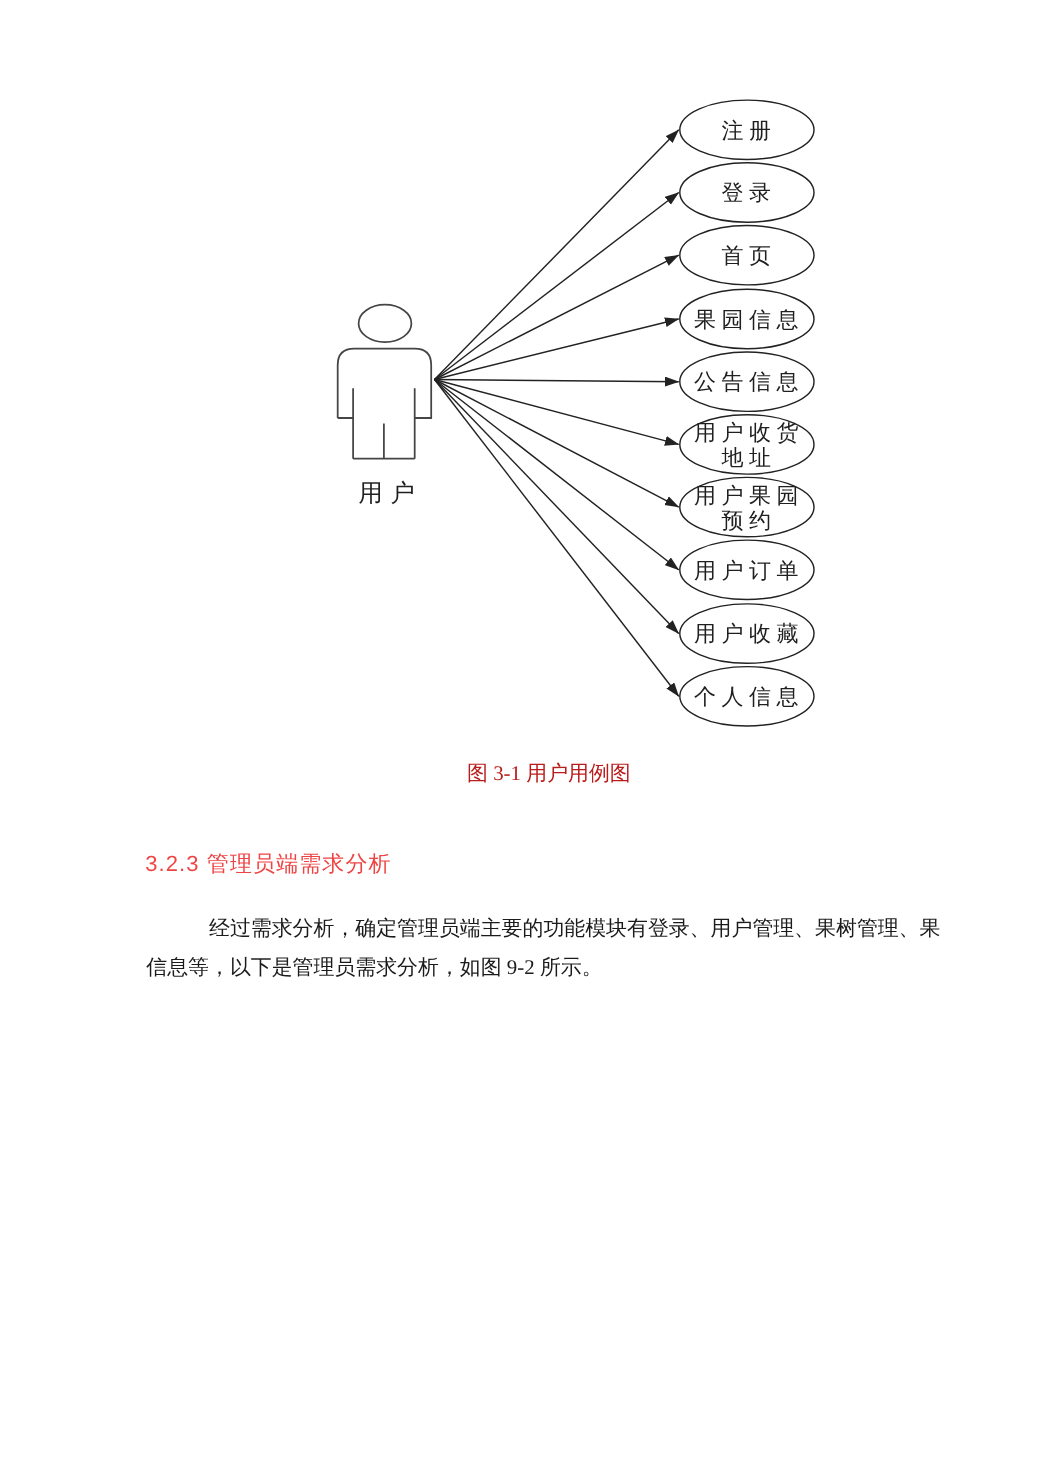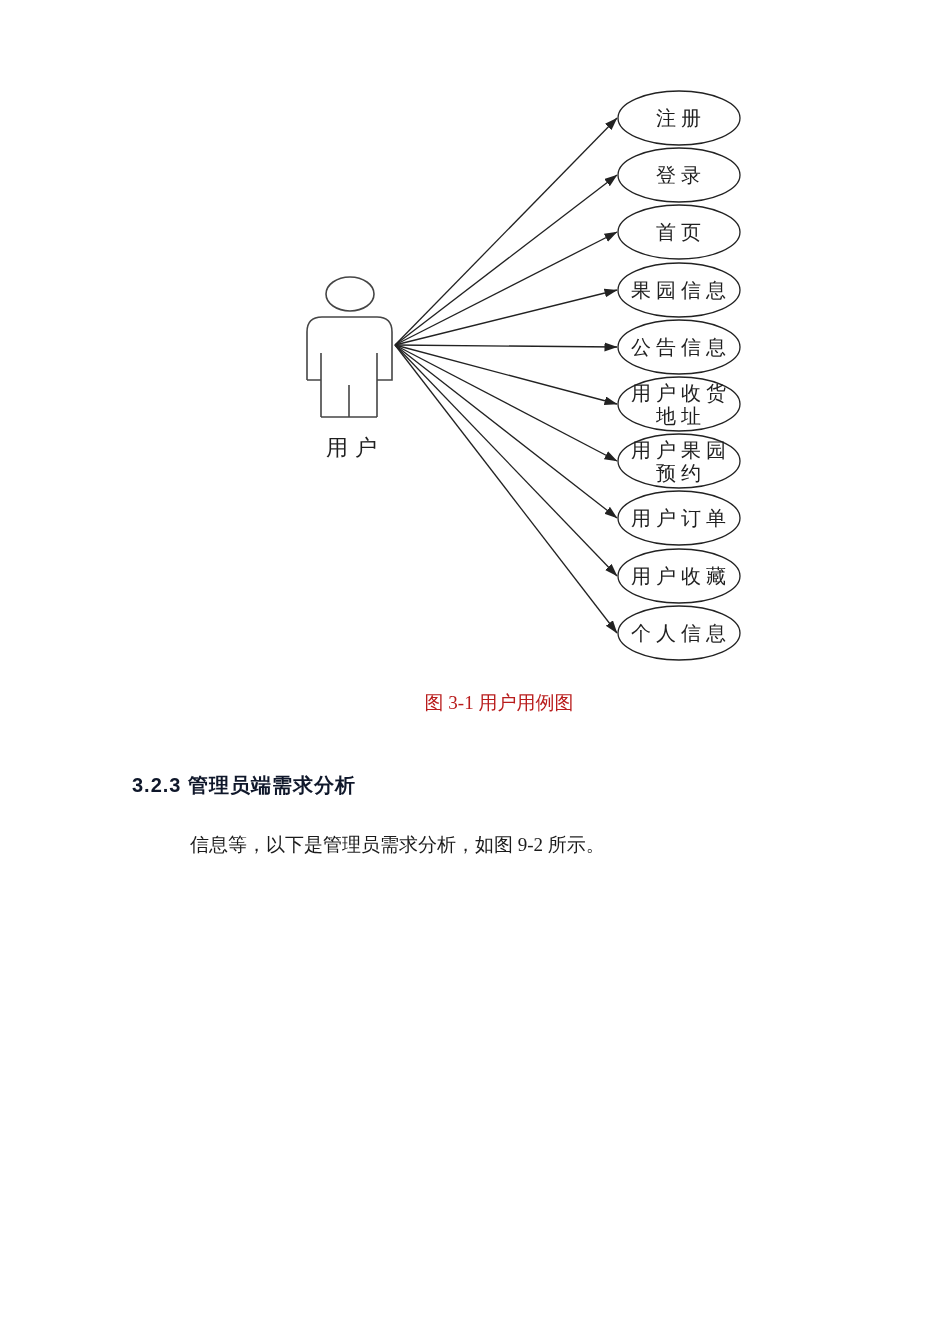--- a/index.html
+++ b/index.html
@@ -31,24 +31,24 @@
     text-align: center;
     font-size: 19px;
     color: #b91c1c;
     white-space: nowrap;
   }
   .section-heading {
     position: absolute;
     left: 132px;
     top: 772px;
     font-family: "Liberation Sans", sans-serif;
-    font-weight: bold;
+    font-weight: normal;
     font-size: 20px;
     letter-spacing: 1px;
-    color: #0f172a;
+    color: #ef4444;
     white-space: nowrap;
   }
   .body-paragraph {
     position: absolute;
     left: 133px;
     top: 827px;
     width: 705px;
     font-size: 19px;
     line-height: 35px;
     color: #1b1b1b;
@@ -131,16 +131,17 @@
         <text class="uc-label" x="681" y="640" text-anchor="middle">个人信息</text>
       </g>
     </g>
   </svg>
 
   <div class="fig-caption">图 3-1 用户用例图</div>
 
   <div class="section-heading">3.2.3 管理员端需求分析</div>
 
   <div class="body-paragraph">
+    <div class="body-line">经过需求分析，确定管理员端主要的功能模块有登录、用户管理、果树管理、果</div>
     <div class="body-line">信息等，以下是管理员需求分析，如图 9-2 所示。</div>
   </div>
 
 </div>
 
 </body></html>

